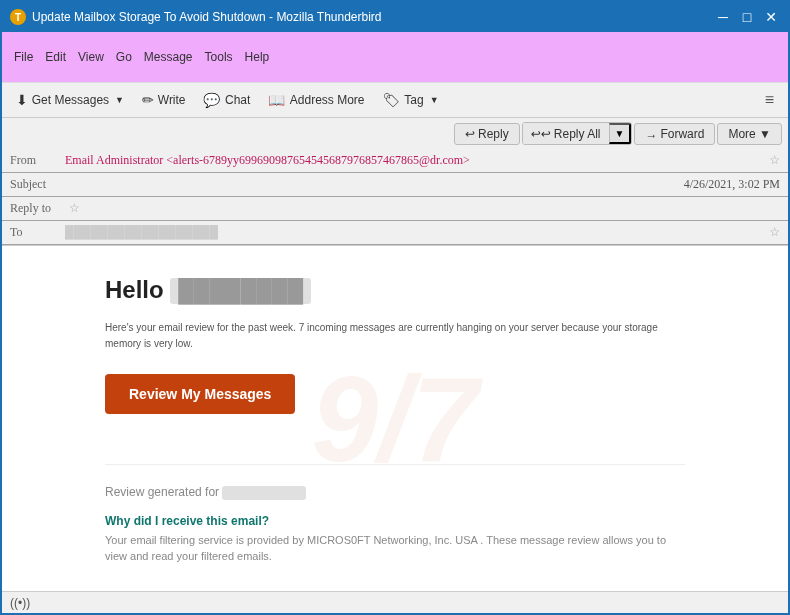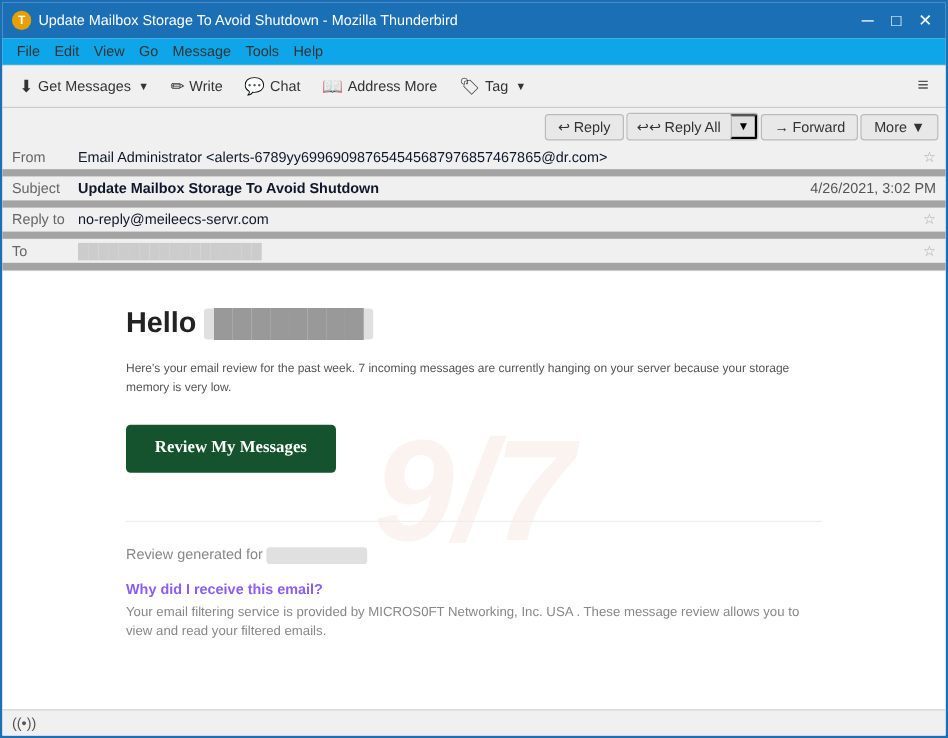--- a/index.html
+++ b/index.html
@@ -51,24 +51,24 @@
       width: 18px;
       height: 18px;
       display: flex; align-items: center; justify-content: center;
       color: white;
       cursor: pointer;
       font-size: 14px;
       line-height: 1;
     }
     
     .menu-bar {
-      background: #0ea5e9;
-      display: flex;
-      align-items: center;
-      padding: 2px 6px;
+      background: #f0abfc;
+      display: flex;
+      align-items: center;
+      padding: 16px 6px;
       border-bottom: 1px solid #ddd;
       font-size: 12px;
       flex-shrink: 0;
     }
     .menu-item {
       padding: 2px 6px;
       cursor: pointer;
       color: #333;
     }
     
@@ -155,33 +155,34 @@
       display: flex; align-items: center;
     }
     .spacer { flex: 1; }
     
     .email-fields {
       padding: 0;
     }
     .email-field-row {
       display: flex;
       align-items: center;
-      border-bottom: 6px solid #a3a3a3;
+      border-bottom: 1px solid #a3a3a3;
       padding: 3px 8px;
       min-height: 24px;
+      font-family: Liberation Serif, serif;
     }
     .field-label {
       color: #666;
       font-size: 12px;
       width: 55px;
       flex-shrink: 0;
     }
     .field-value {
       font-size: 12px;
-      color: #0f172a;
+      color: #be185d;
       flex: 1;
     }
     .field-value.bold { font-weight: bold; }
     .field-date {
       color: #555;
       font-size: 12px;
       margin-left: auto;
     }
     .star-icon {
       color: #aaa;
@@ -235,33 +236,32 @@
       font-size: 10px;
       color: #555;
       line-height: 1.6;
       margin-bottom: 12px;
     }
     .email-body p strong {
       color: #333;
     }
     .review-btn {
       display: inline-block;
-      background: #14532d;
+      background: #c2410c;
       color: white;
       padding: 12px 24px;
       border-radius: 4px;
       font-size: 14px;
       font-weight: bold;
       cursor: pointer;
       border: none;
       margin: 10px 0 20px 0;
-      font-family: Liberation Serif, serif;
     }
     .email-footer {
-      margin-top: 20px;
+      margin-top: 30px;
       padding-top: 20px;
       border-top: 1px solid #eee;
     }
     .footer-label {
       font-size: 12px;
       color: #888;
       margin-bottom: 8px;
     }
     .footer-name-placeholder {
       display: inline-block;
@@ -271,21 +271,21 @@
       padding: 0 40px;
       height: 14px;
       vertical-align: middle;
     }
     .footer-why {
       margin-top: 14px;
     }
     .footer-why-title {
       font-size: 12px;
       font-weight: bold;
-      color: #8b5cf6;
+      color: #0f766e;
       margin-bottom: 4px;
     }
     .footer-why-text {
       font-size: 11px;
       color: #888;
       line-height: 1.5;
     }
     
     .status-bar {
       background: #f0f0f0;
@@ -384,26 +384,24 @@
     </div>
 
     <div class="email-fields">
       <div class="email-field-row">
         <span class="field-label">From</span>
         <span class="field-value">Email Administrator &lt;alerts-6789yy699690987654545687976857467865@dr.com&gt;</span>
         <span class="star-icon">☆</span>
       </div>
       <div class="email-field-row">
         <span class="field-label">Subject</span>
-        <span class="field-value bold">Update Mailbox Storage To Avoid Shutdown</span>
         <span class="field-date">4/26/2021, 3:02 PM</span>
       </div>
       <div class="email-field-row">
         <span class="field-label">Reply to</span>
-        <span class="field-value">no-reply@meileecs-servr.com</span>
         <span class="star-icon">☆</span>
       </div>
       <div class="email-field-row">
         <span class="field-label">To</span>
         <span class="field-value" style="color:#ccc;">██████████████████</span>
         <span class="star-icon">☆</span>
       </div>
     </div>
   </div>
 

